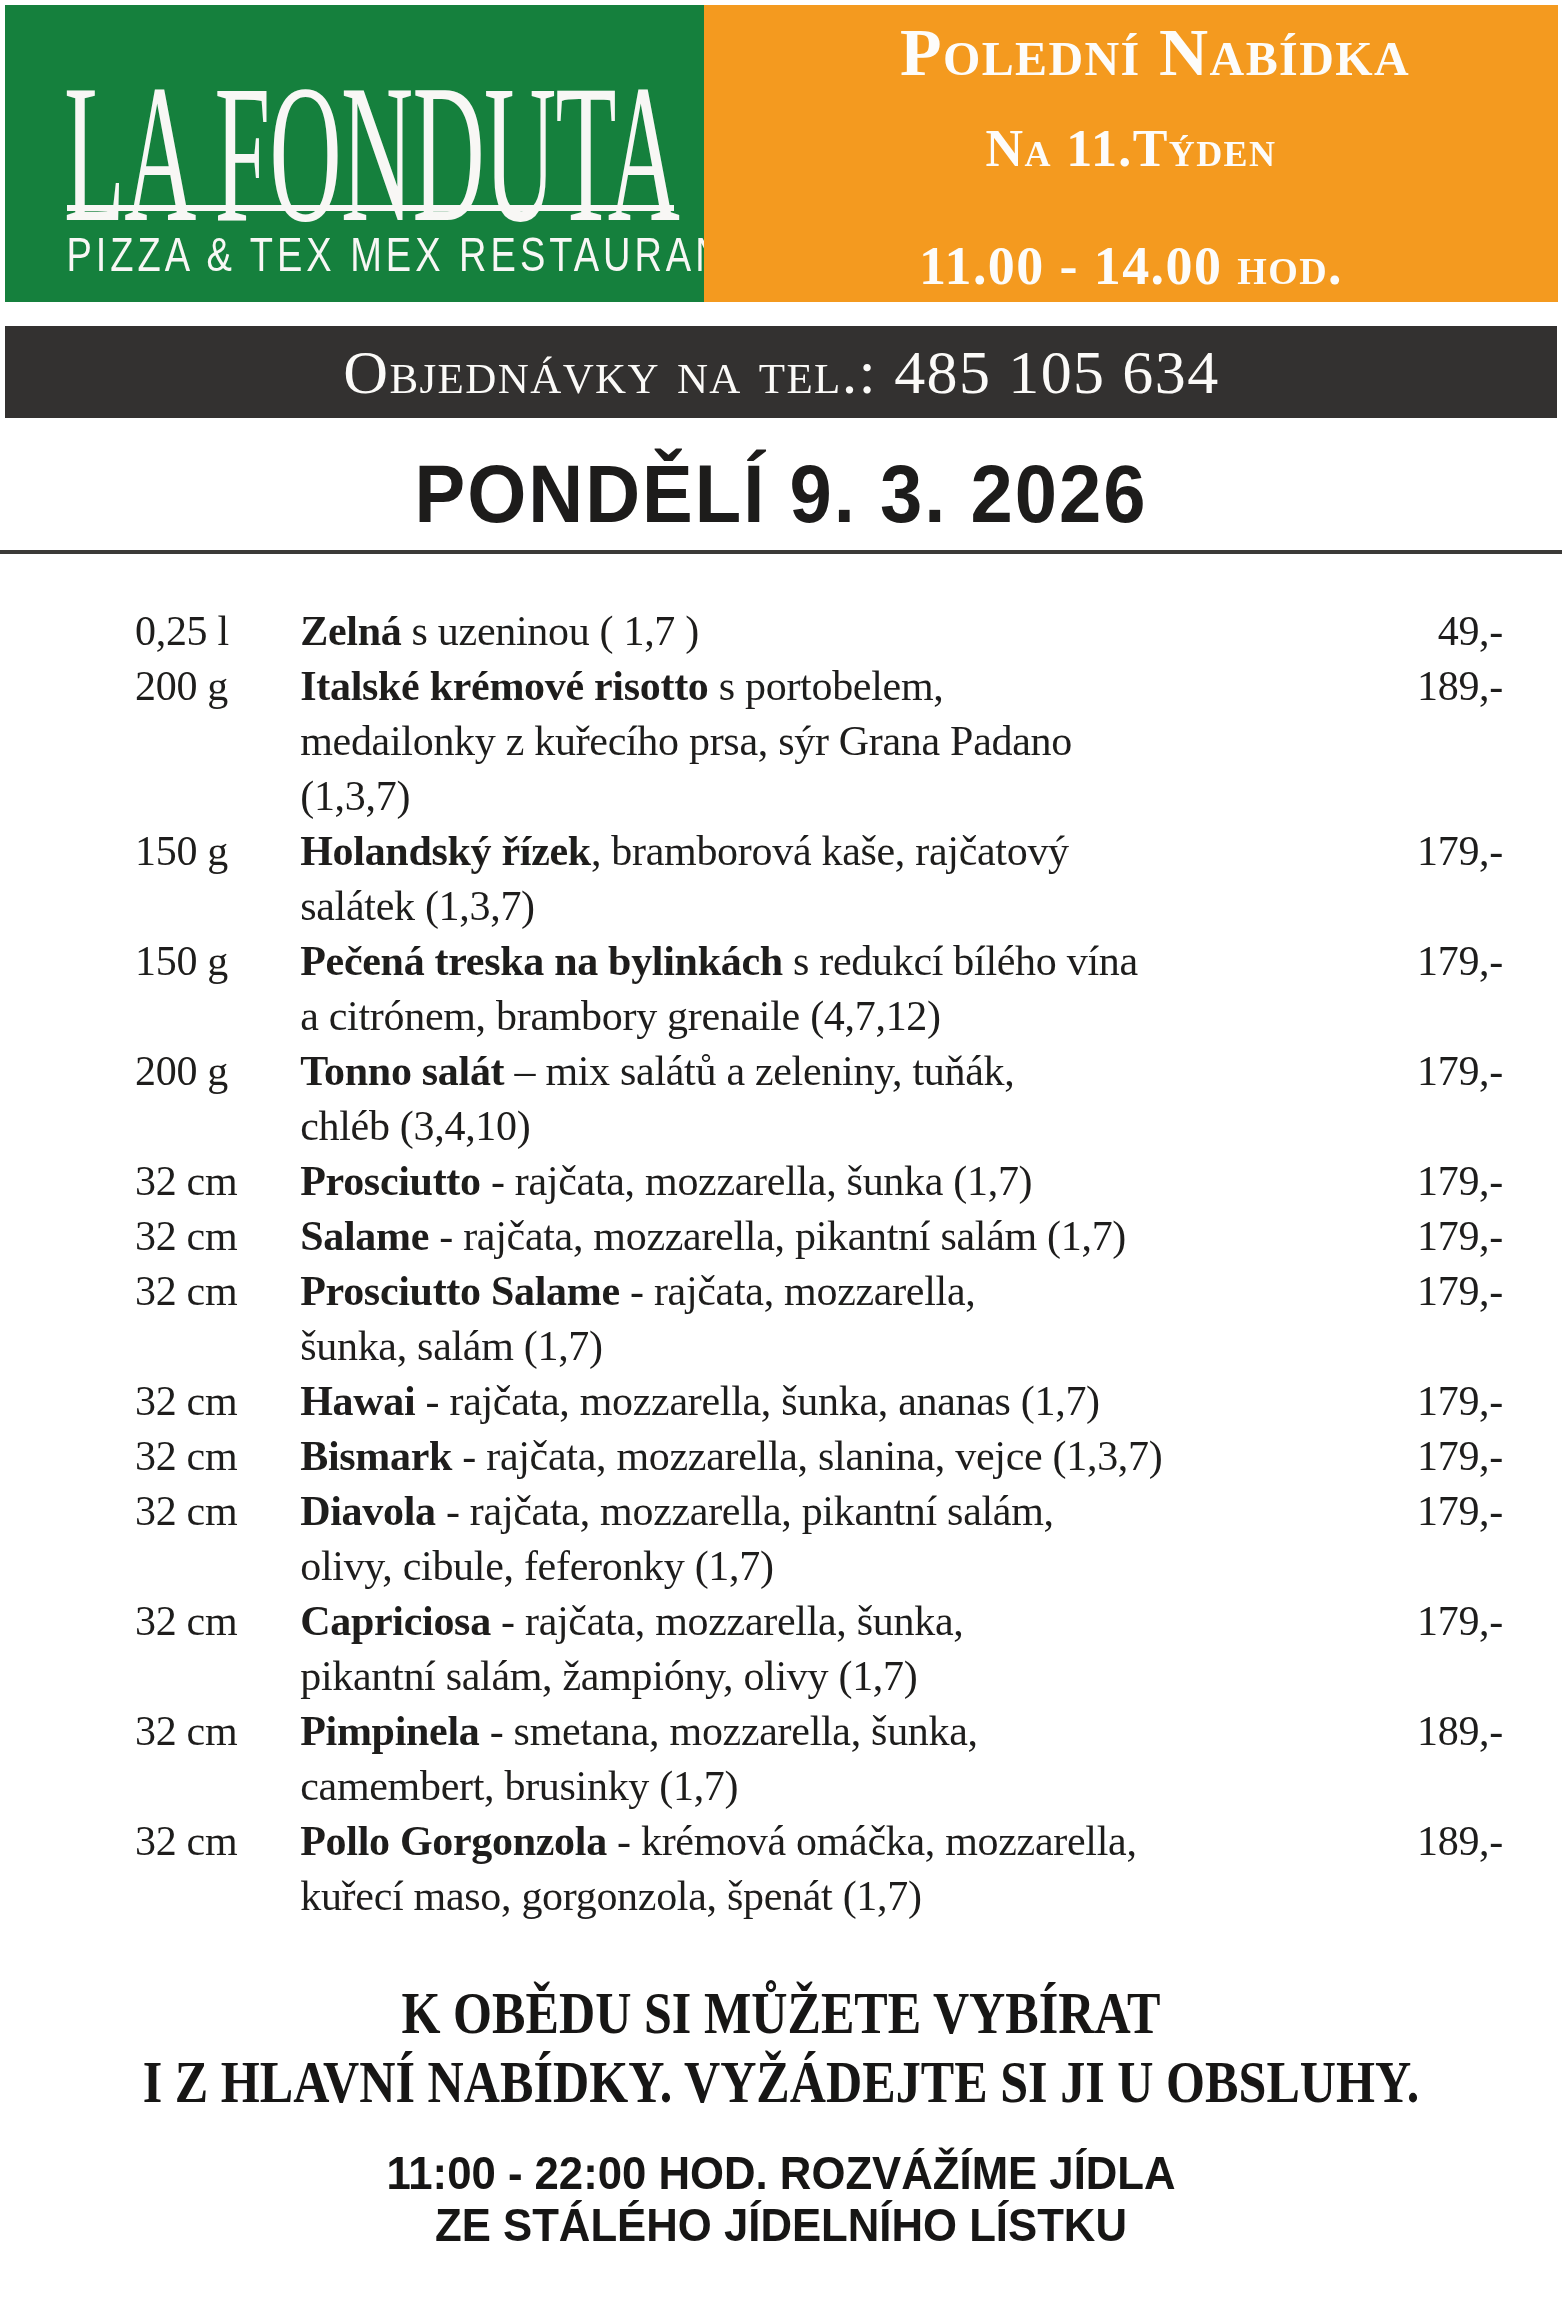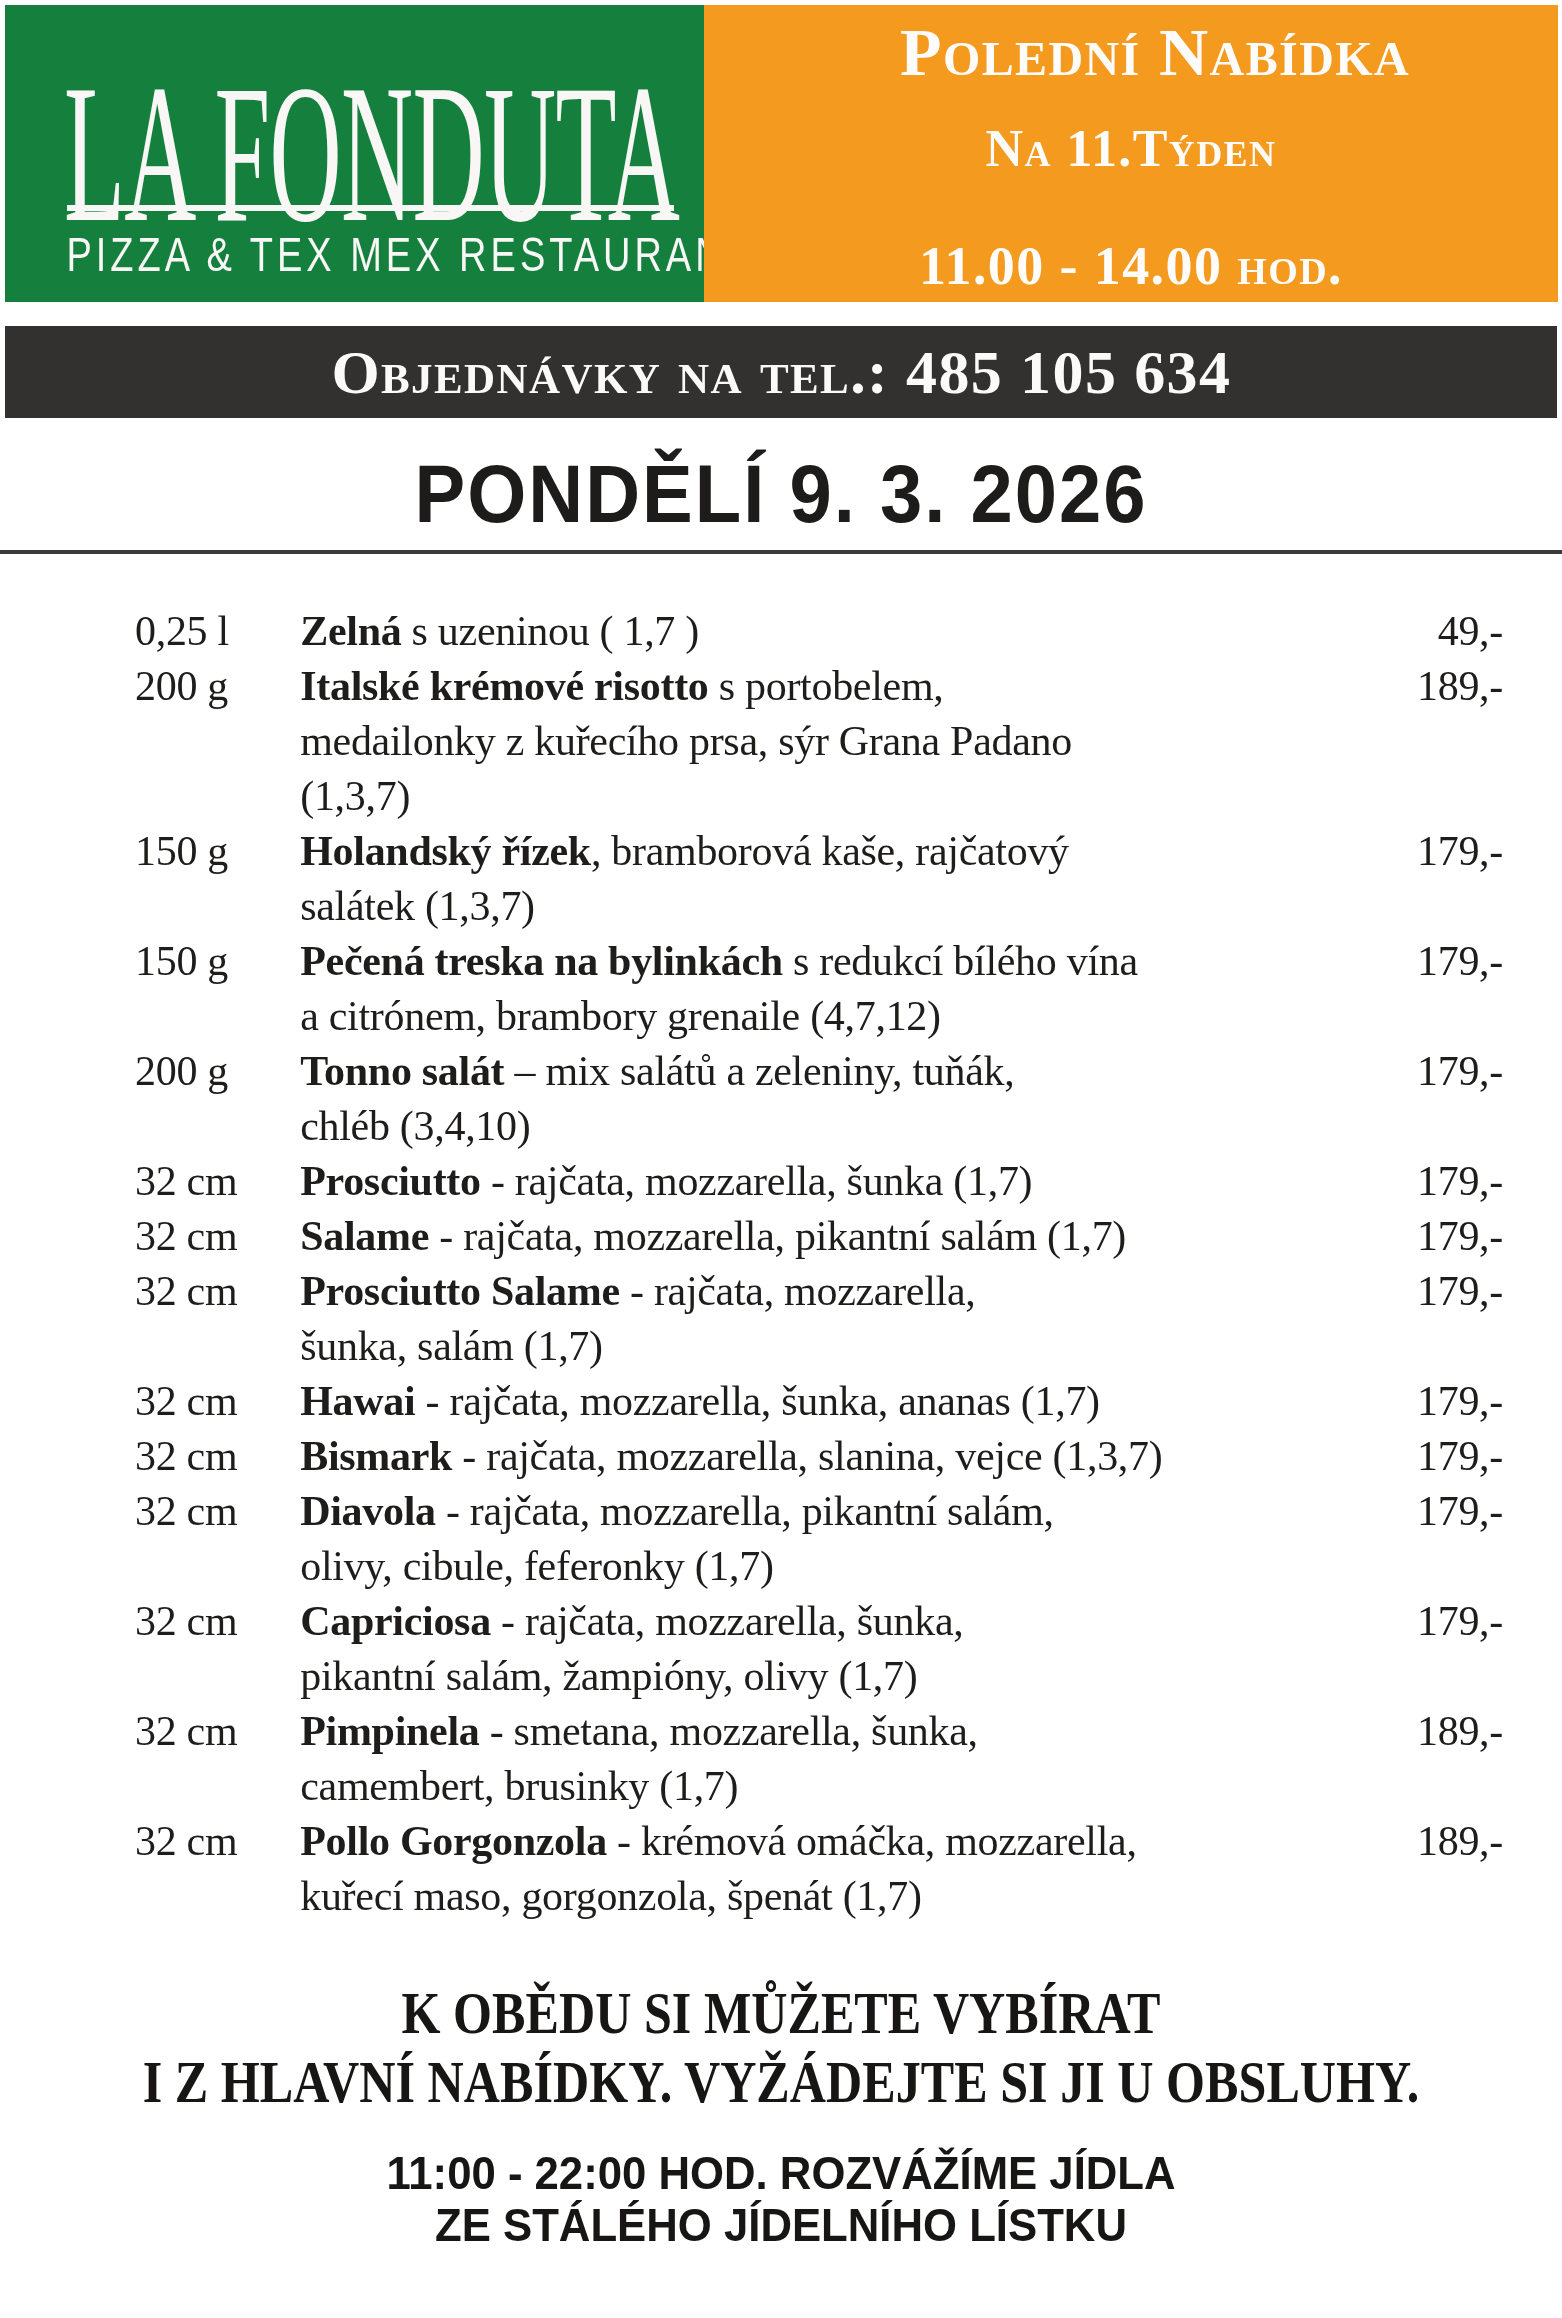--- a/index.html
+++ b/index.html
@@ -42,21 +42,21 @@
   .promo-title { top: 8px;  font-size: 68px; letter-spacing: 1.4px; padding-left: 24px; }
   .promo-week  { top: 114px; font-size: 52px; letter-spacing: 1.4px; }
   .promo-hours { top: 230px; font-size: 54px;  letter-spacing: 1.4px; }
 
   
   .order-bar {
     position: absolute; left: 5.4px; top: 326px; width: 1552px; height: 92px;
     background: #333130; display: flex; align-items: center; justify-content: center;
   }
   .order-bar-text {
-    font-family: "Liberation Serif", serif; font-weight: 700;
+    font-family: "Liberation Serif", serif; font-weight: 400;
     font-variant: small-caps; font-size: 62px; letter-spacing: 1.4px;
     color: #fbfaf8; white-space: nowrap;
   }
 
   
   .date-title {
     position: absolute; left: 0; top: 446px; width: 100%; text-align: center;
     font-family: "Liberation Sans", sans-serif; font-weight: 700;
     font-size: 76px; letter-spacing: 2px; color: #1d1c1b;
     transform: scaleY(1.08); transform-origin: top center; white-space: nowrap;

